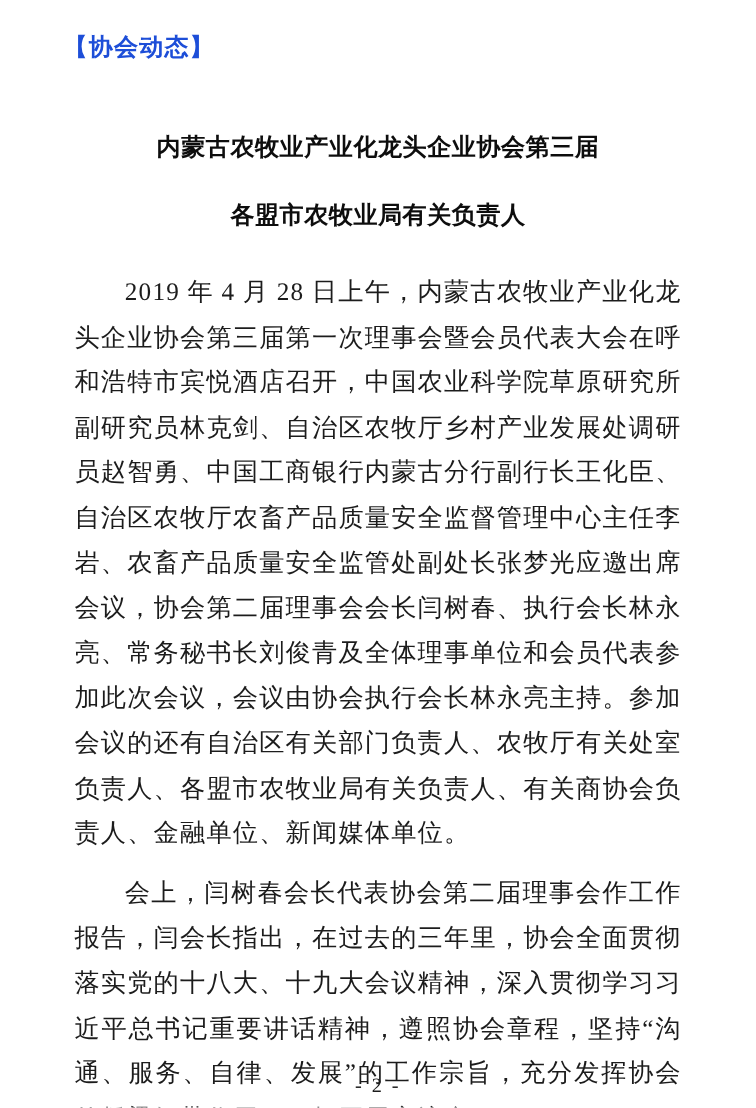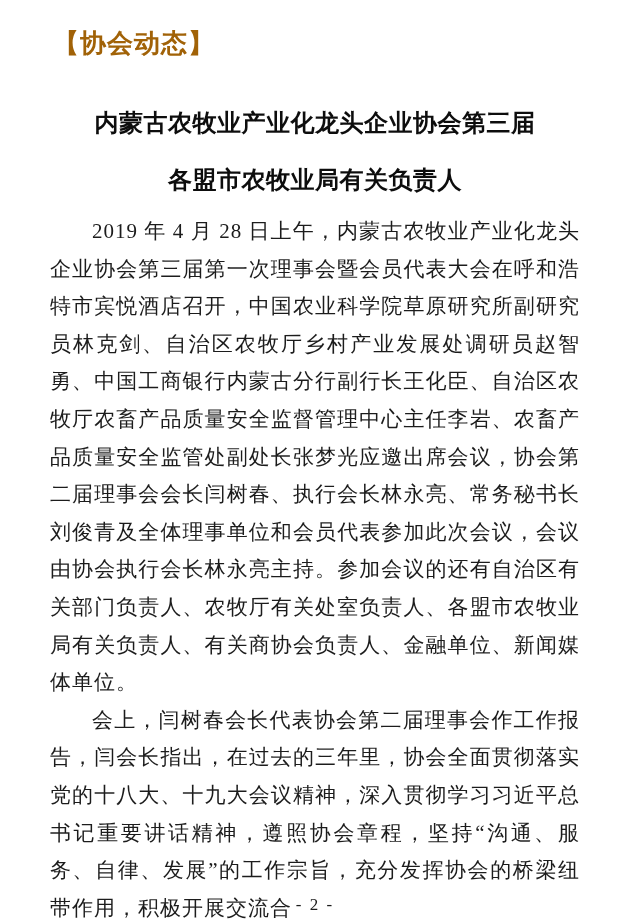--- a/index.html
+++ b/index.html
@@ -19,35 +19,35 @@
     position: absolute;
     inset: 0;
     background: #ffffff;
   }
   .section-tag {
     position: absolute;
     left: 53px;
     top: 26px;
     font-family: "Liberation Sans", "DejaVu Sans", sans-serif;
     font-weight: 700;
-    font-size: 26px;
+    font-size: 20px;
     letter-spacing: 1px;
-    color: #a16207;
+    color: #1d4ed8;
     white-space: nowrap;
   }
   .doc-title {
     position: absolute;
     left: 0;
     right: 0;
     top: 95px;
     margin: 0;
     text-align: center;
     font-family: "Liberation Serif", "DejaVu Serif", serif;
     font-weight: 700;
-    font-size: 24px;
+    font-size: 20px;
     line-height: 57px;
     color: #0d0d0d;
     letter-spacing: 0.5px;
   }
   .title-line {
     display: block;
     white-space: nowrap;
   }
   .body-text {
     position: absolute;
@@ -56,21 +56,21 @@
     width: 530px;
     font-family: "Liberation Serif", "DejaVu Serif", serif;
     font-size: 21px;
     line-height: 37.6px;
     letter-spacing: 1px;
     text-align: justify;
     text-justify: inter-ideograph;
     color: #1c1c1c;
   }
   .body-text p {
-    margin: 0;
+    margin: 12px;
     padding: 0;
     text-indent: 2em;
   }
   .page-number {
     position: absolute;
     left: 0;
     right: 0;
     top: 895px;
     text-align: center;
     font-family: "Liberation Serif", "DejaVu Serif", serif;

